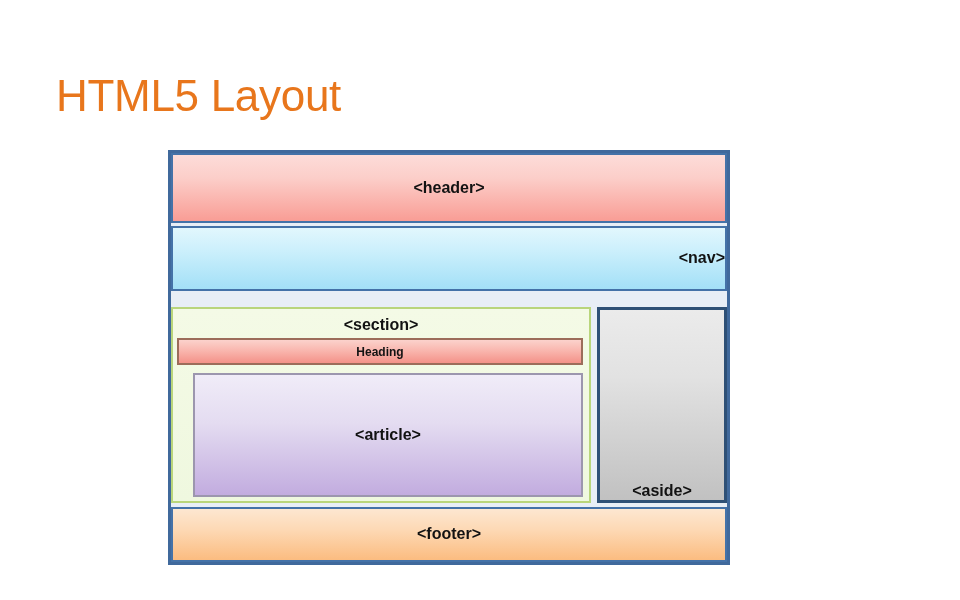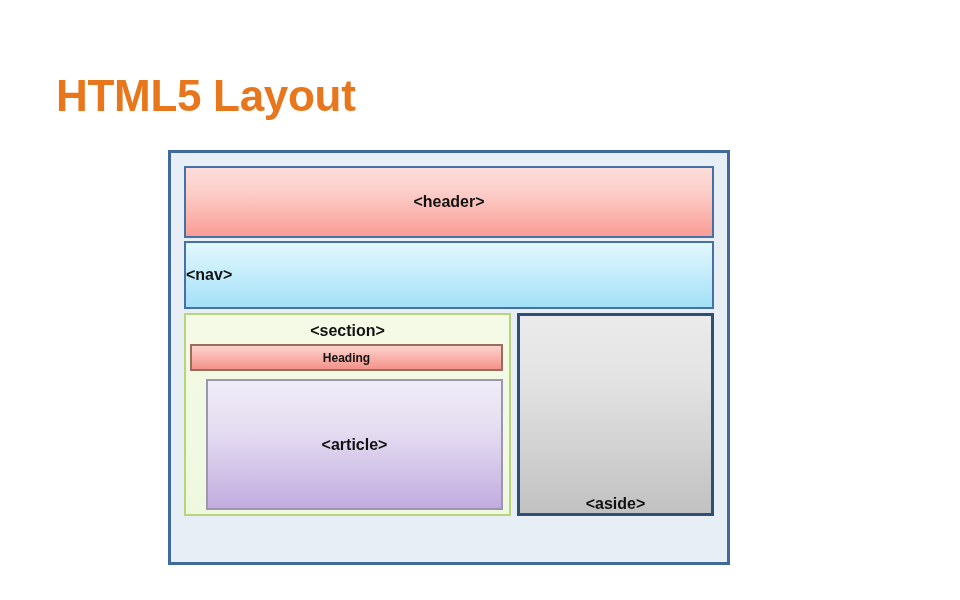--- a/index.html
+++ b/index.html
@@ -14,38 +14,38 @@
     font-family: "Liberation Sans", sans-serif;
     position: relative;
   }
 
   
   .slide-title {
     position: absolute;
     left: 56px;
     top: 44px;
     font-size: 44px;
-    font-weight: bold;
+    font-weight: normal;
     color: #E8761C;
     letter-spacing: -0.3px;
     line-height: 1.05;
     white-space: nowrap;
   }
 
   
   .diagram {
     position: absolute;
     left: 168px;
     top: 150px;
     width: 562px;
     height: 415px;
     box-sizing: border-box;
     border: 3px solid #40699C;
     background: #E8EEF6;
-    padding: 13px;
+    padding: 0;
     display: flex;
     flex-direction: column;
   }
 
   
   .tag-label {
     font-size: 16px;
     font-weight: bold;
     color: #121212;
     text-align: center;
@@ -72,35 +72,35 @@
   }
 
   
   .box-nav {
     box-sizing: border-box;
     height: 68px;
     border: 2px solid #4472A8;
     background: linear-gradient(to bottom, #E2F7FD 0%, #CDF0FC 35%, #A3E0F7 100%);
     display: flex;
     align-items: center;
-    justify-content: flex-start;
-    margin-bottom: 4px;
+    justify-content: flex-end;
+    margin-bottom: 16px;
   }
 
   
   .middle-row {
     display: flex;
     height: 203px;
     margin-bottom: 4px;
   }
 
   
   .box-section {
     box-sizing: border-box;
-    width: 327px;
+    width: 420px;
     height: 100%;
     border: 2px solid #B9D57B;
     background: linear-gradient(to bottom, #F4FAE6 0%, #EFF8DF 100%);
     padding: 3px 4px 4px 4px;
     display: flex;
     flex-direction: column;
     margin-right: 6px;
   }
   .section-title {
     height: 26px;
@@ -187,14 +187,17 @@
         <span class="tag-label">&lt;article&gt;</span>
       </div>
     </div>
 
     <div class="box-aside">
       <span class="tag-label">&lt;aside&gt;</span>
     </div>
 
   </div>
 
+  <div class="box-footer">
+    <span class="tag-label">&lt;footer&gt;</span>
+  </div>
 
 </div>
 
 </body></html>

